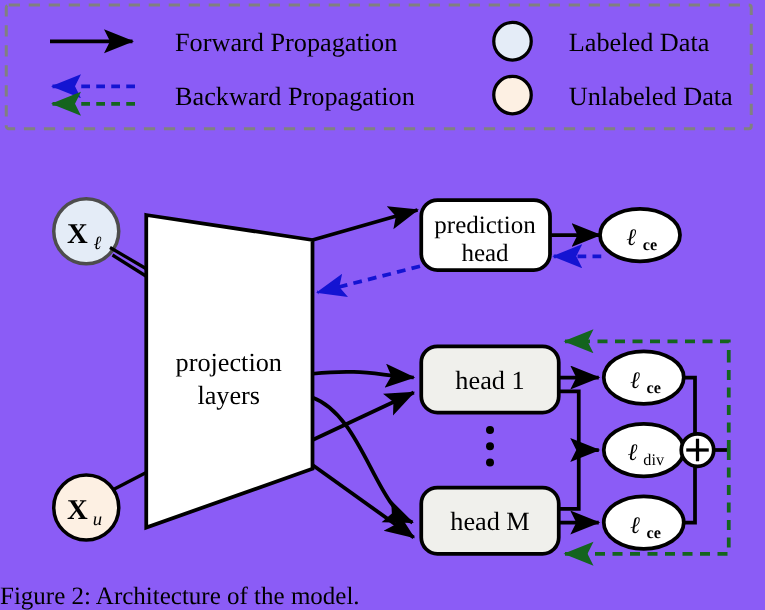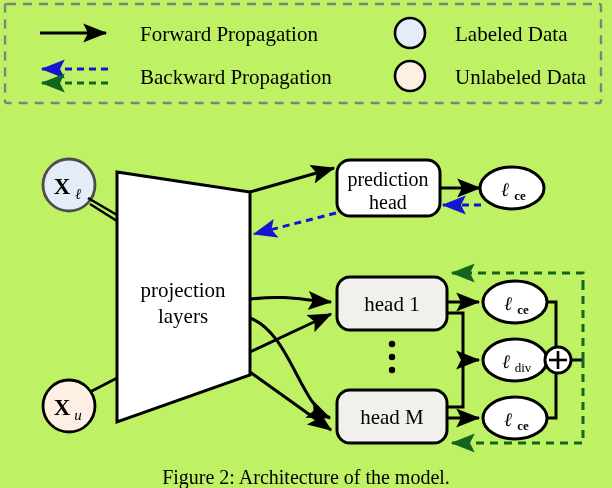--- a/index.html
+++ b/index.html
@@ -4,41 +4,41 @@
 <style>
   html, body {
     margin: 0;
     padding: 0;
     background: #ffffff;
   }
   #page {
     position: relative;
     width: 612px;
     height: 488px;
-    background: #bef264;
+    background: #8b5cf6;
     overflow: hidden;
     font-family: "Liberation Serif", serif;
   }
   #diagram {
     position: absolute;
     left: 0;
     top: 0;
     width: 612px;
     height: 488px;
   }
   .lbl {
     font-family: "Liberation Serif", serif;
     fill: #000000;
   }
   .caption-text {
     position: absolute;
     left: 0;
     top: 466px;
     width: 612px;
-    text-align: center;
+    text-align: left;
     font-family: "Liberation Serif", serif;
     font-size: 20px;
     color: #000000;
     white-space: nowrap;
   }
 </style>
 </head>
 <body>
 
 <div id="page">

